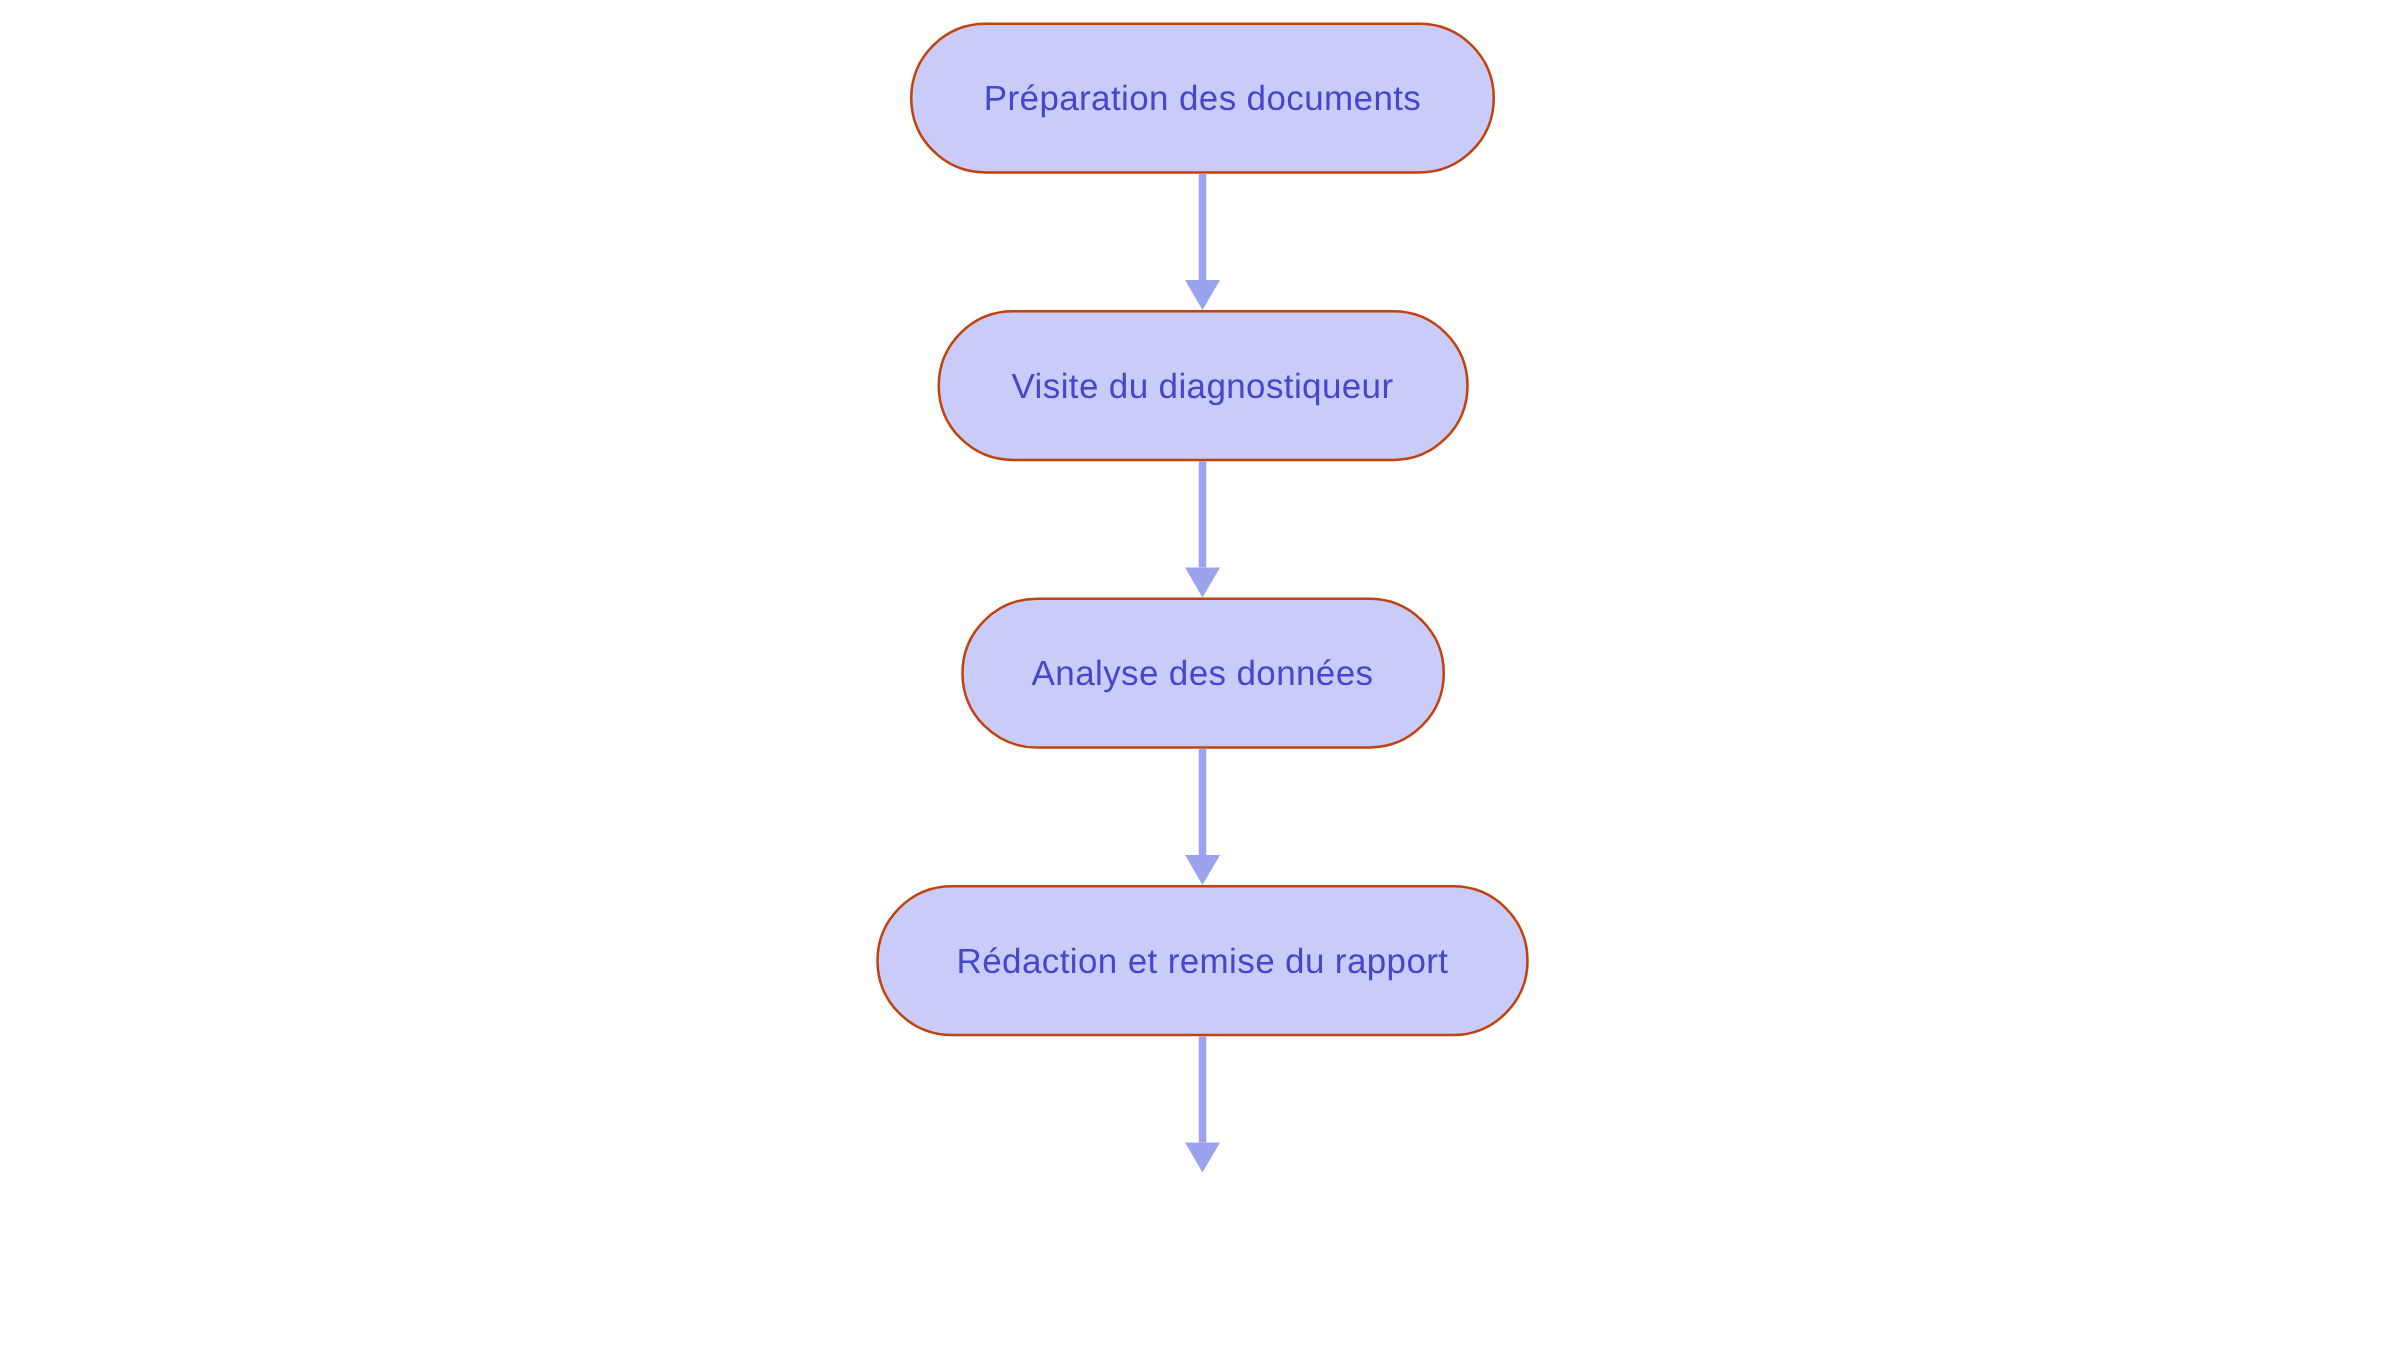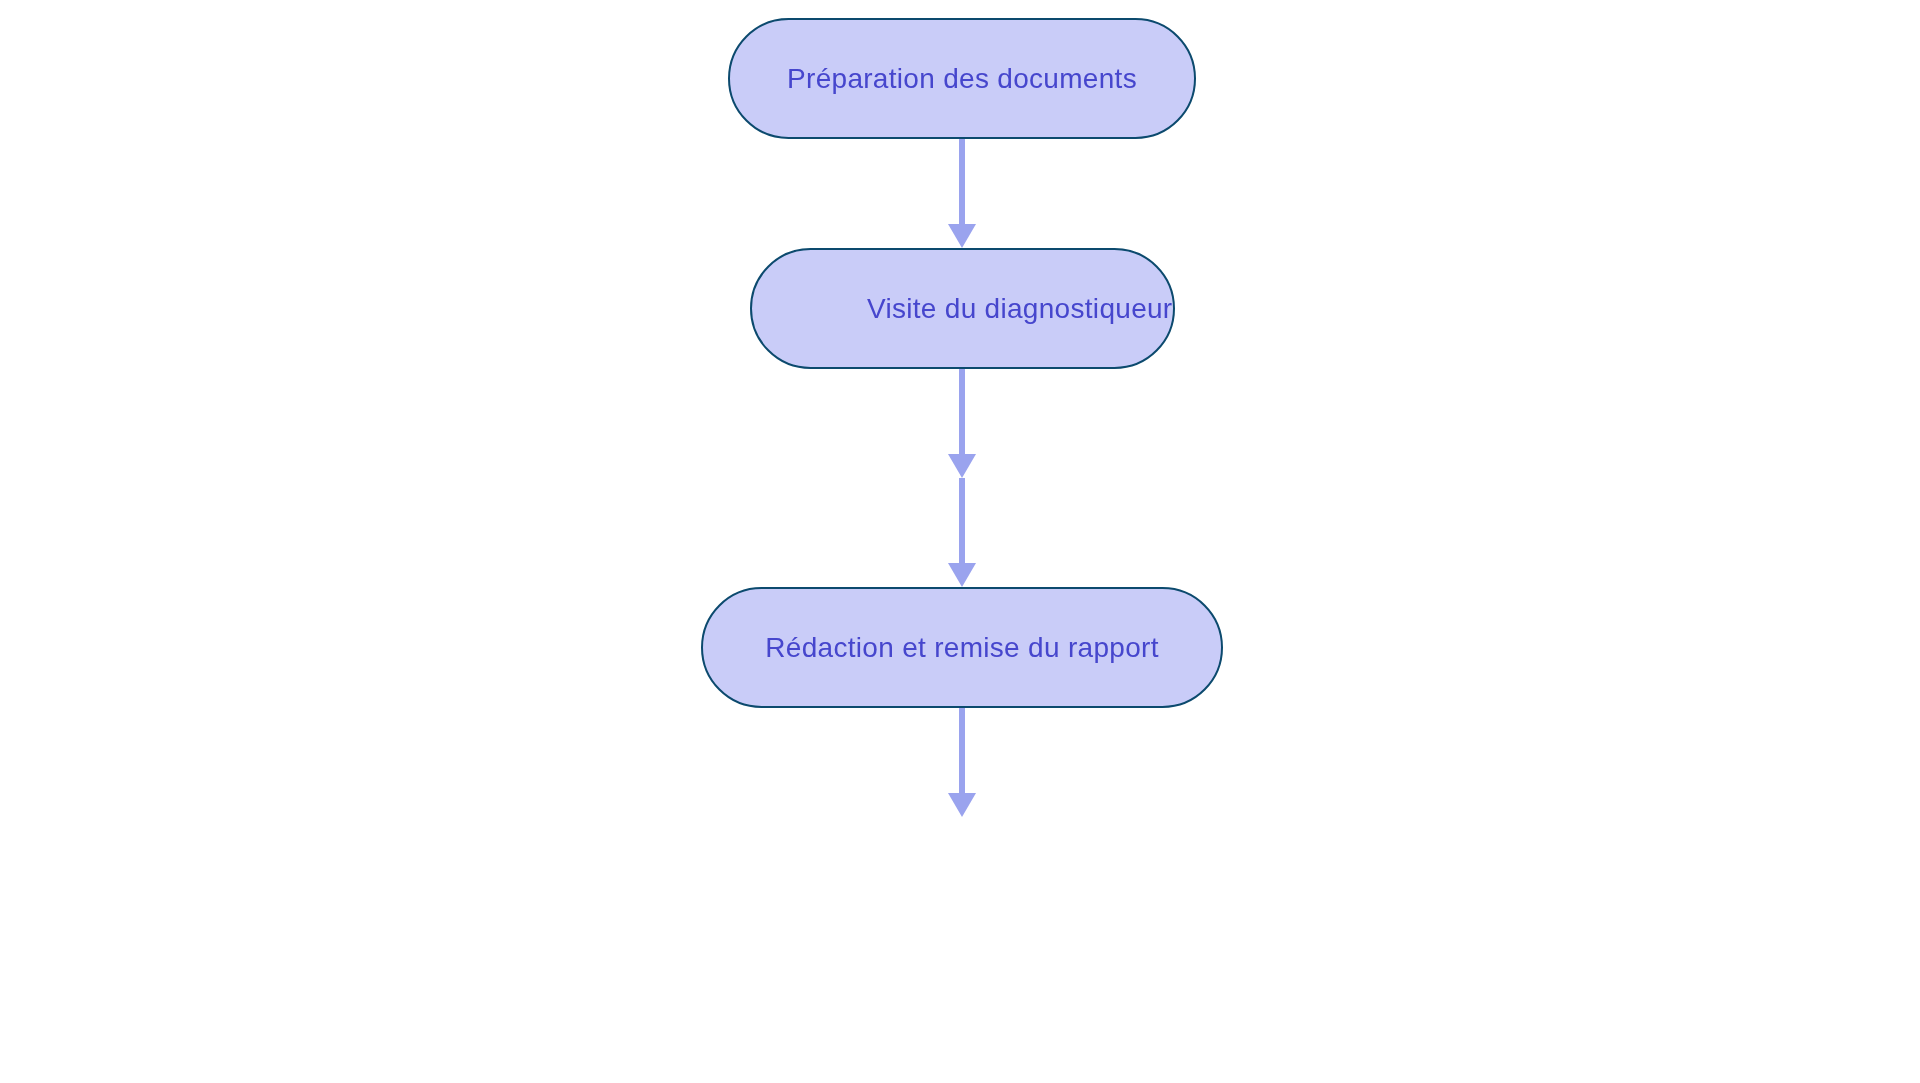--- a/index.html
+++ b/index.html
@@ -27,34 +27,34 @@
     display: flex;
     flex-direction: column;
     align-items: center;
   }
 
   .node {
     box-sizing: border-box;
     height: 121px;
     border-radius: 61px;
     background: #c9ccf8;
-    border: 2px solid #0c4a6e;
+    border: 2px solid #c2410c;
     display: flex;
     align-items: center;
     justify-content: center;
     color: #4646cd;
     font-size: 28px;
     font-weight: 500;
     letter-spacing: 0.3px;
     white-space: nowrap;
   }
 
   
   .node.n1 { width: 468px; }
-  .node.n2 { width: 425px; justify-content: flex-end; }
+  .node.n2 { width: 425px; }
   .node.n3 { width: 387px; }
   .node.n4 { width: 522px; }
   .node.n5 { width: 400px; }
 
   .edge {
     position: relative;
     width: 30px;
     height: 109px;
     display: flex;
     flex-direction: column;
@@ -92,20 +92,23 @@
 
     <div class="node n2">
       <span>Visite du diagnostiqueur</span>
     </div>
 
     <div class="edge">
       <div class="shaft"></div>
       <div class="head"></div>
     </div>
 
+    <div class="node n3">
+      <span>Analyse des données</span>
+    </div>
 
     <div class="edge">
       <div class="shaft"></div>
       <div class="head"></div>
     </div>
 
     <div class="node n4">
       <span>Rédaction et remise du rapport</span>
     </div>
 

